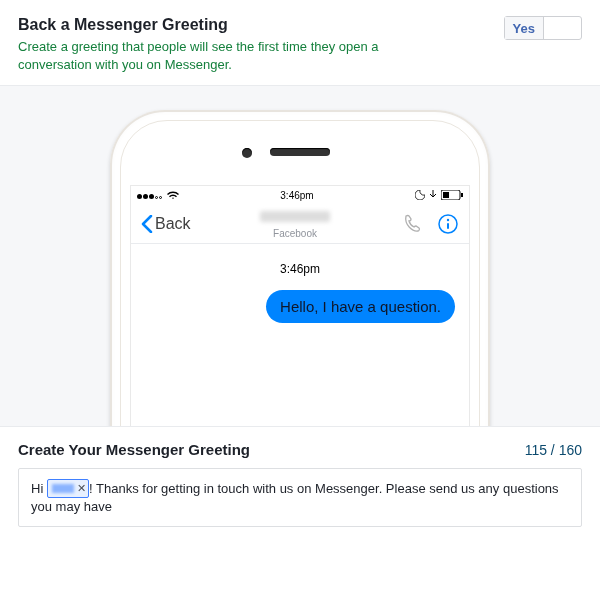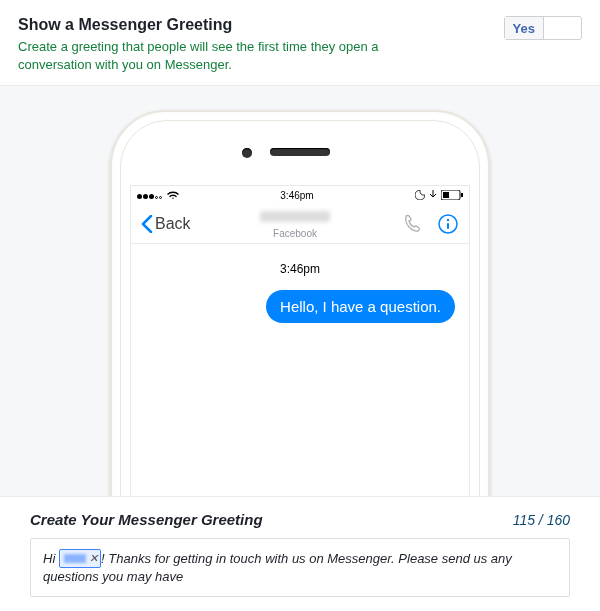--- a/index.html
+++ b/index.html
@@ -4,57 +4,57 @@
 <style>
   * { box-sizing: border-box; margin: 0; padding: 0; }
   body { font-family: -apple-system, Helvetica, Arial, sans-serif; width: 600px; background: #fff; }
   .top { padding: 16px 18px 12px 18px; display: flex; align-items: flex-start; }
   .top-left { flex: 1; }
   .title { font-size: 16px; font-weight: 600; color: #1d2129; margin-bottom: 4px; }
   .desc { font-size: 13px; color: #15803d; line-height: 1.35; max-width: 380px; }
   .toggle { width: 78px; height: 24px; border: 1px solid #ced0d4; border-radius: 3px; display: flex; }
   .toggle .half { flex: 1; display:flex; align-items:center; justify-content:center; font-size:13px; }
   .toggle .yes { background:#f6f7f9; color:#4267b2; font-weight:600; border-right:1px solid #ced0d4; }
-  .preview { background:#f6f7f9; border-top:1px solid #e9ebee; border-bottom:1px solid #e9ebee; height: 412px; position:relative; overflow:hidden; }
+  .preview { background:#f6f7f9; border-top:1px solid #e9ebee; border-bottom:1px solid #e9ebee; height: 342px; position:relative; overflow:hidden; }
   .phone { position:absolute; top:24px; left:50%; transform:translateX(-50%); width:380px; height:770px; background:#fff; border-radius:55px; box-shadow: inset 0 0 0 2px #e8e4de, 0 2px 4px rgba(0,0,0,.15), inset 0 0 6px rgba(0,0,0,.05); }
   .phone:before { content:""; position:absolute; inset:10px; border-radius:47px; border:1px solid #eae6df; }
   .speaker { position:absolute; top:38px; left:50%; transform:translateX(-50%); width:60px; height:8px; background:#333; border-radius:10px; box-shadow: inset 0 1px 1px #000; }
   .camera { position:absolute; top:38px; left:calc(50% - 58px); width:10px; height:10px; background:#333; border-radius:50%; box-shadow: inset 0 1px 1px #000;}
   .screen { position:absolute; top:75px; left:20px; right:20px; height:560px; background:#fff; border:1px solid #e9e9e9; }
   .status-bar { height:18px; display:flex; align-items:center; justify-content:space-between; padding:0 6px; font-size:10px; color:#000; }
   .status-left { display:flex; align-items:center; gap:4px; }
   .dots span { display:inline-block; width:5px; height:5px; border-radius:50%; background:#000; margin-right:1px;}
   .dots span.empty { background:transparent; border:1px solid #000; width:3px; height:3px;}
   .status-right { display:flex; align-items:center; gap:4px; }
   .nav { height:40px; border-bottom:1px solid #e9ebee; display:flex; align-items:center; padding:0 10px; position:relative; }
   .back { color:#404040; font-size:16px; display:flex; align-items:center; gap:2px; }
   .nav-center { position:absolute; left:0; right:10px; text-align:center; pointer-events:none; }
   .nav-title-blur { display:inline-block; width:70px; height:11px; background:#ddd; border-radius:2px; filter: blur(2px); }
   .nav-sub { font-size:10px; color:#90949c; margin-top:2px;}
   .nav-icons { margin-left:auto; display:flex; gap:14px; align-items:center; }
   .msg-area { padding: 18px 14px; }
   .time { text-align:center; font-size:12px; color:#000; margin-bottom:14px; font-weight:500;}
   .bubble-row { display:flex; justify-content:flex-end; }
-  .bubble { background:#0084ff; color:#ffffff; font-size:15px; padding:8px 14px; border-radius:18px; }
-  .bottom { padding: 14px 30px; font-style: italic; }
+  .bubble { background:#0084ff; color:#0f172a; font-size:15px; padding:8px 14px; border-radius:18px; }
+  .bottom { padding: 14px 18px; }
   .bot-head { display:flex; justify-content:space-between; align-items:center; margin-bottom:10px;}
   .bot-title { font-size:15px; font-weight:600; color:#1d2129;}
   .counter { font-size:14px; color:#0c4a6e;}
   .textbox { border:1px solid #dddfe2; padding:10px 12px; font-size:13px; color:#1d2129; line-height:1.4; min-height:44px; border-radius:2px;}
   .token { display:inline-block; border:1px solid #4080ff; background:#e7f0ff; border-radius:2px; padding:0 2px 0 4px; font-size:12px; vertical-align:1px;}
   .token .t-blur { display:inline-block; width:22px; height:9px; background:#8ab4ff; filter:blur(1.5px); vertical-align:-1px;}
   .token .t-x { color:#4b4f56; margin-left:3px; font-size:11px;}
   svg { display:block; }
 </style>
 </head>
 <body>
 
 <div class="top">
   <div class="top-left">
-    <div class="title">Show a Messenger Greeting</div>
+    <div class="title">Back a Messenger Greeting</div>
     <div class="desc">Create a greeting that people will see the first time they open a conversation with you on Messenger.</div>
   </div>
   <div class="toggle">
     <div class="half yes">Yes</div>
     <div class="half"></div>
   </div>
 </div>
 
 <div class="preview">
   <div class="phone">

